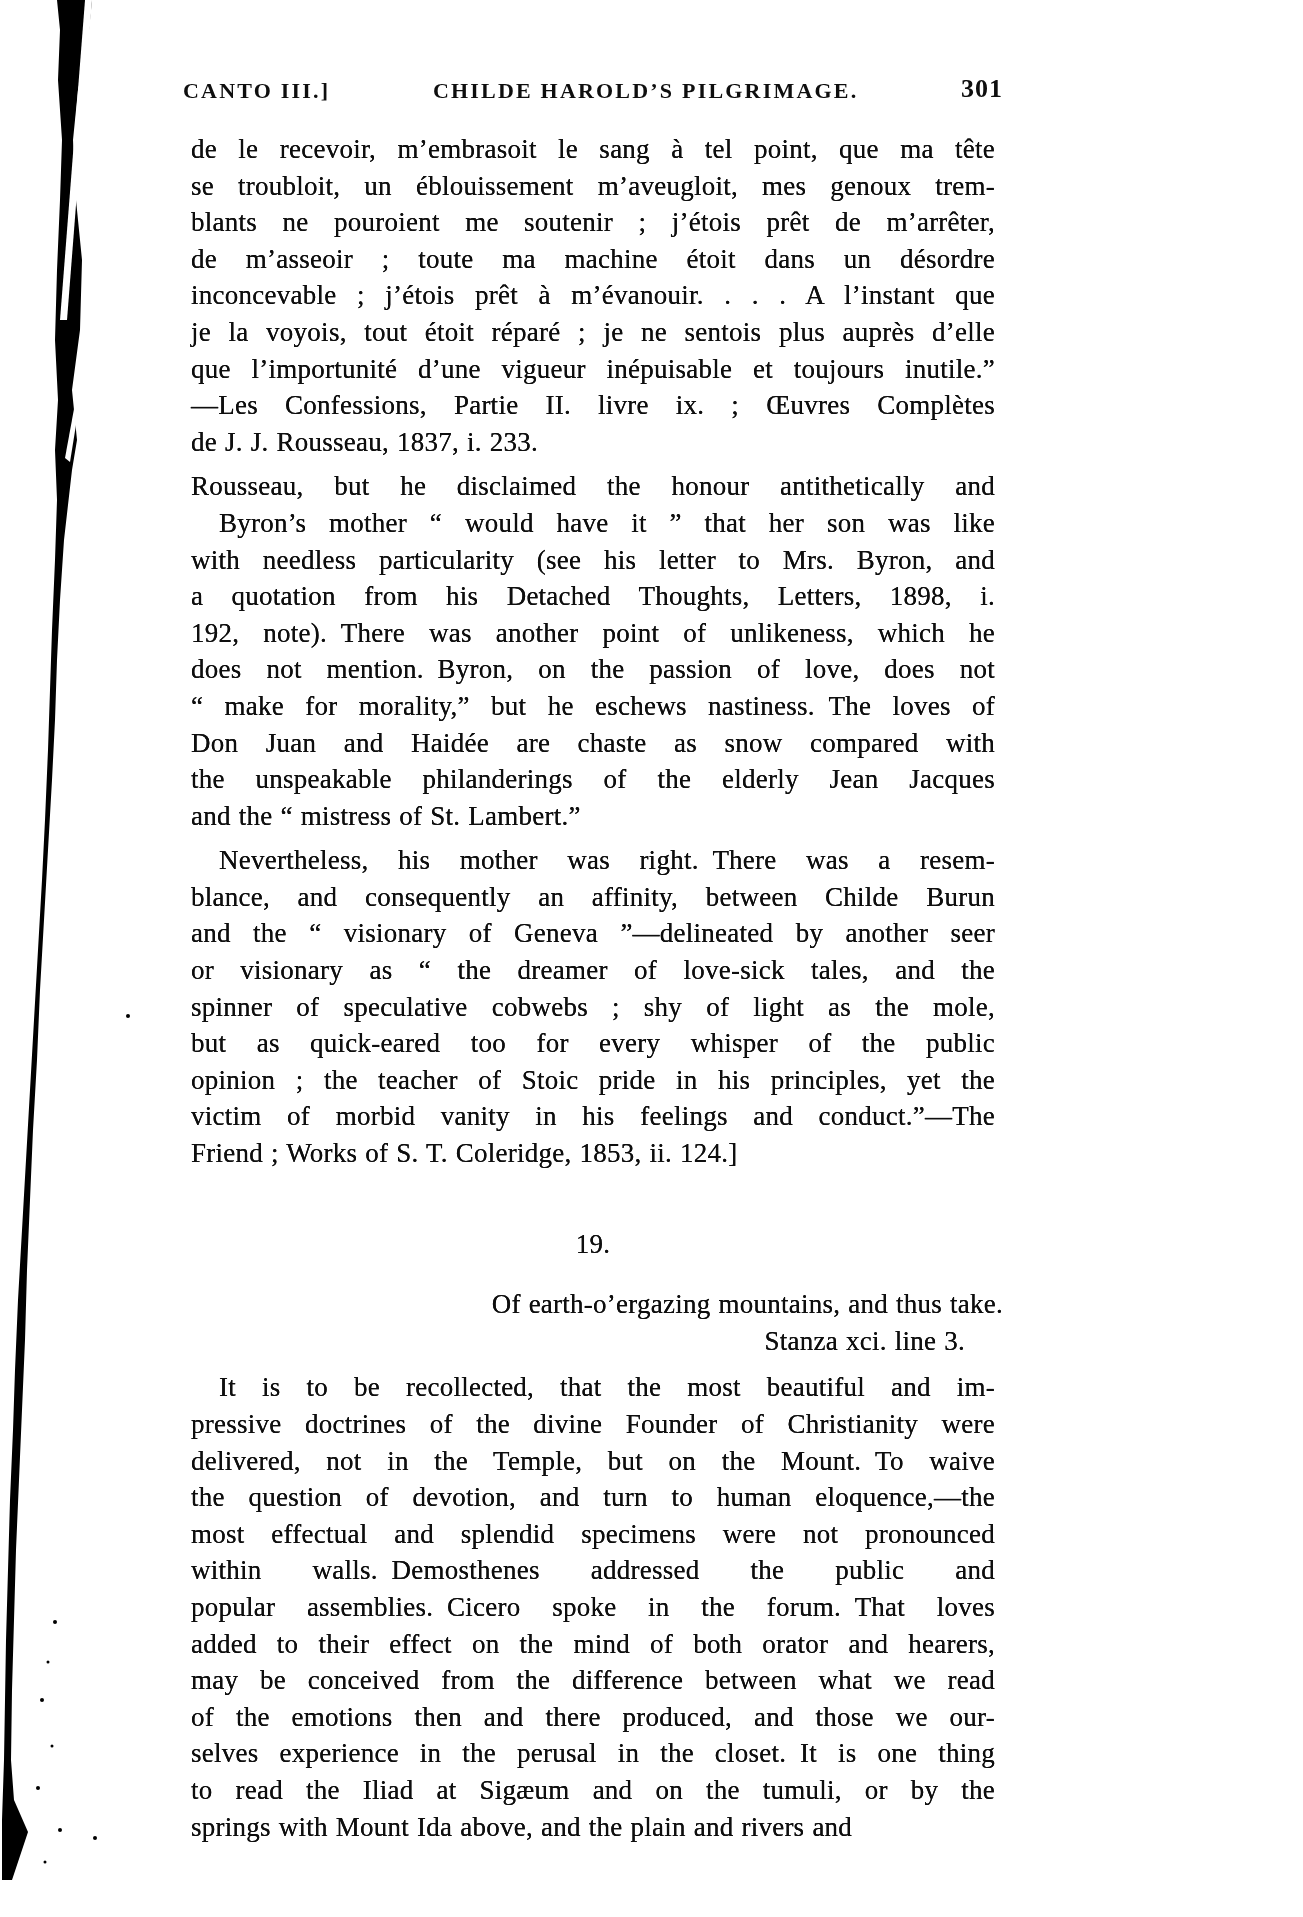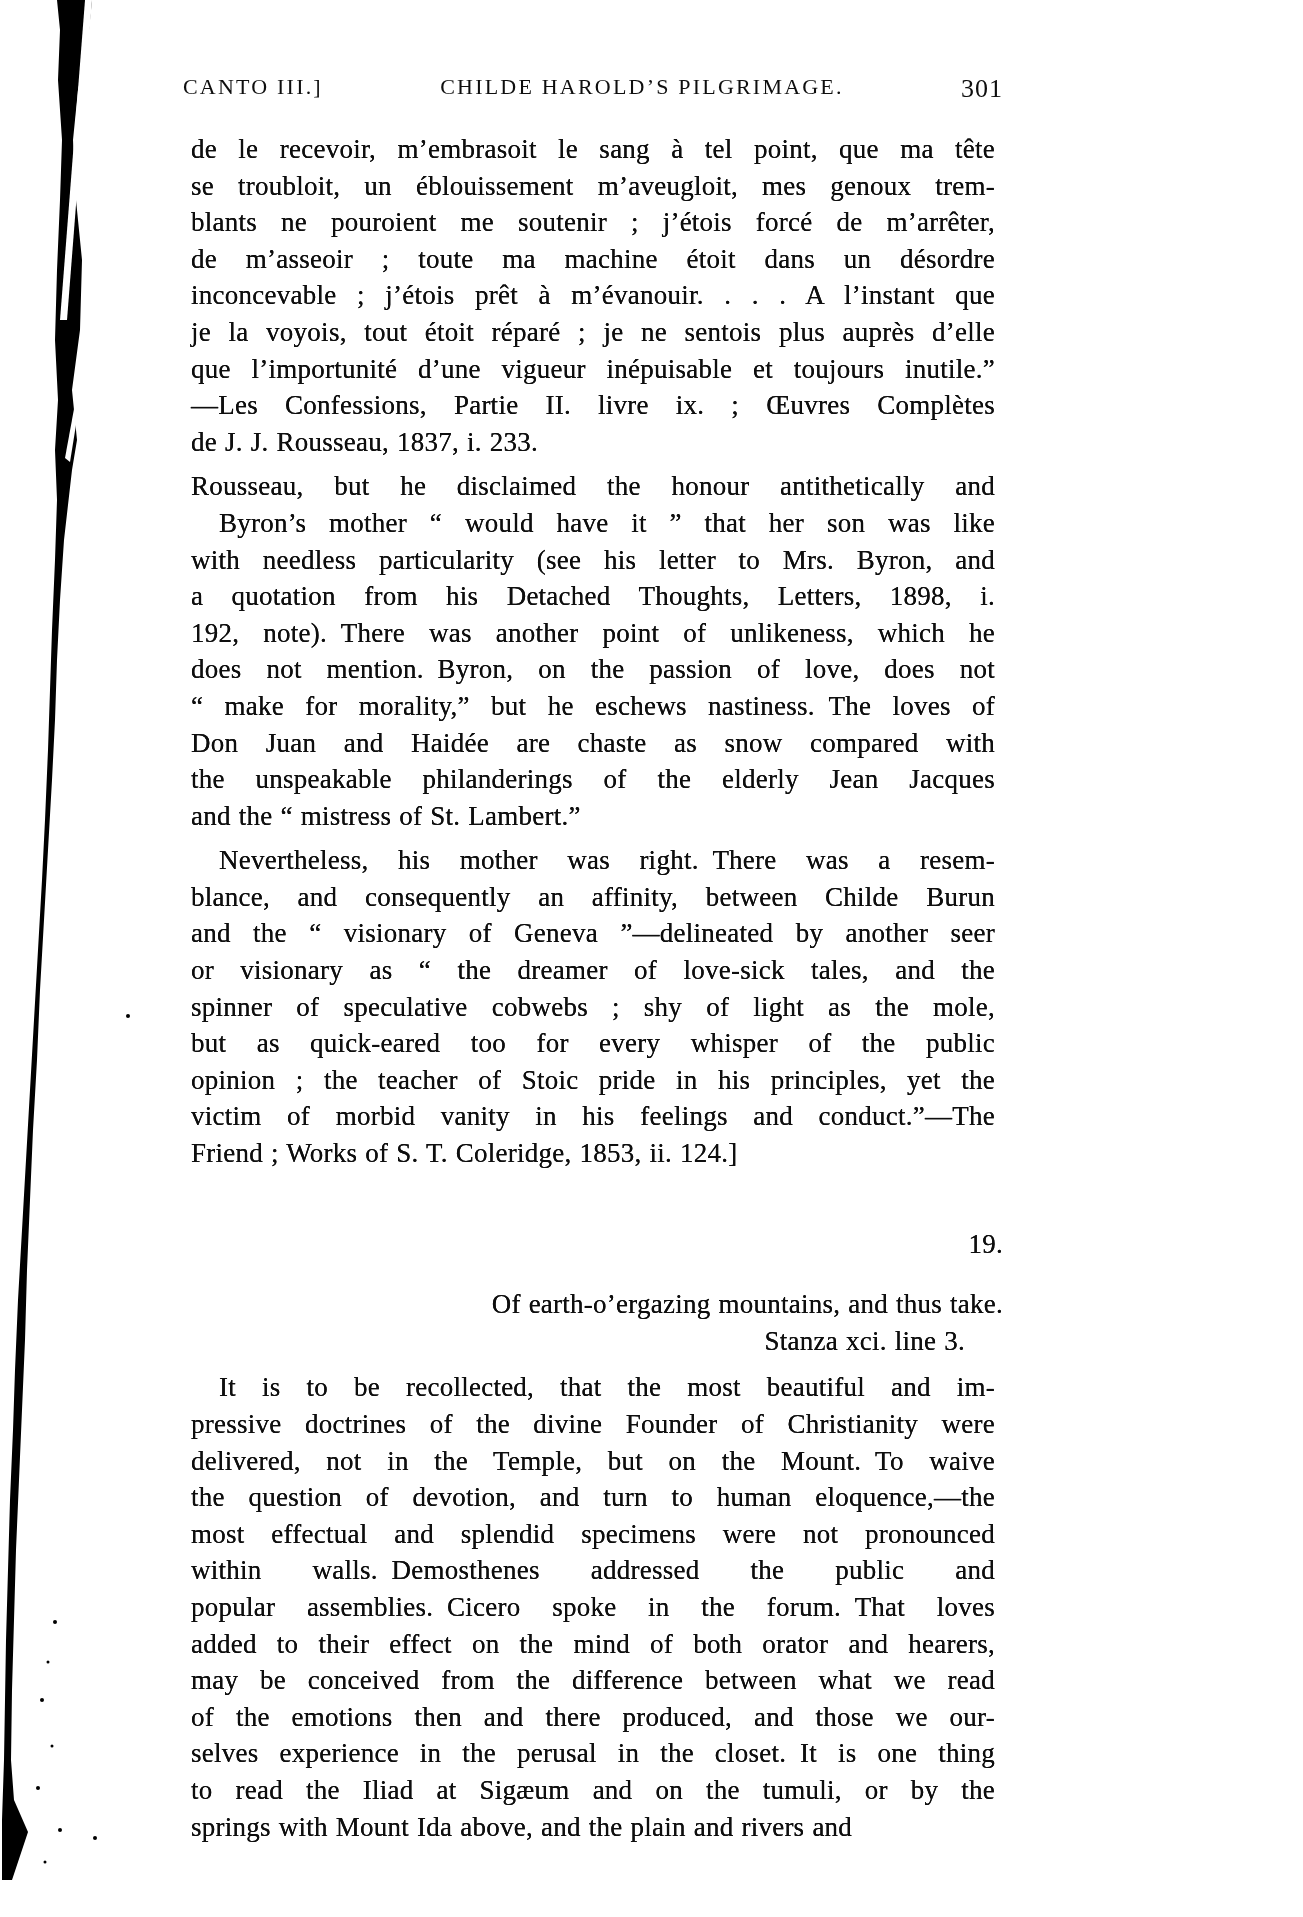--- a/index.html
+++ b/index.html
@@ -9,38 +9,38 @@
     position: relative;
     overflow: hidden;
     font-family: "Liberation Serif", "DejaVu Serif", serif;
     color: #0e0e0e;
   }
   .scan-artifact { position: absolute; left: 0; top: 0; z-index: 1; }
   .content {
     position: absolute; left: 183px; top: 74px; width: 820px; z-index: 2;
   }
   .page-header {
-    display: flex; justify-content: space-between; align-items: flex-start;
-    font-size: 22px; letter-spacing: 2.2px;
+    display: flex; justify-content: space-between; align-items: flex-end;
+    font-size: 22px; letter-spacing: 2.2px; font-weight: bold;
   }
   .page-header .pagenum { font-size: 26px; letter-spacing: 1px; }
   .body-text {
     margin-top: 27px;
     font-size: 27px;
     line-height: 36.6px;
     letter-spacing: 0.25px;
     word-spacing: 1px;
     text-shadow: 0 0 0.4px currentColor;
   }
   .para { margin: 8px; }
   .line { text-align: justify; text-align-last: justify; }
   .line.final { text-align-last: left; }
   .line.indent { text-indent: 28px; }
   .run.it { }
-  .section-number { text-align: right; margin-top: 54px; }
+  .section-number { text-align: center; margin-top: 54px; }
   .verse { text-align: right; margin-top: 24px; }
   .attribution { text-align: right; padding-right: 38px; margin-bottom: 10px; }
 </style>
 </head>
 <body>
 
 <svg class="scan-artifact" width="200" height="1917" viewBox="0 0 200 1917" aria-hidden="true">
   <polygon fill="#000000" points="
     57,0 92,0 88,40 78,90 73,140 76,200 82,260 80,330 72,390 77,440 72,470
     64,540 60,600 57,660 55,720 52,780 48,850 44,920 40,990 37,1060 33,1130
@@ -67,21 +67,21 @@
 <div class="content">
   <div class="page-header">
     <span class="canto">CANTO III.]</span>
     <span class="title">CHILDE HAROLD’S PILGRIMAGE.</span>
     <span class="pagenum">301</span>
   </div>
   <div class="body-text">
       <div class="para">
         <div class="line"><span class="run">de le recevoir, m’embrasoit le sang à tel point, que ma tête</span></div>
         <div class="line"><span class="run">se troubloit, un éblouissement m’aveugloit, mes genoux trem-</span></div>
-        <div class="line"><span class="run">blants ne pouroient me soutenir ; j’étois forcé de m’arrêter,</span></div>
+        <div class="line"><span class="run">blants ne pouroient me soutenir ; j’étois prêt de m’arrêter,</span></div>
         <div class="line"><span class="run">de m’asseoir ; toute ma machine étoit dans un désordre</span></div>
         <div class="line"><span class="run">inconcevable ; j’étois prêt à m’évanouir. . . . A l’instant que</span></div>
         <div class="line"><span class="run">je la voyois, tout étoit réparé ; je ne sentois plus auprès d’elle</span></div>
         <div class="line"><span class="run">que l’importunité d’une vigueur inépuisable et toujours inutile.”</span></div>
         <div class="line"><span class="run">—</span><span class="run it">Les Confessions</span><span class="run">, Partie II. livre ix. ; </span><span class="run it">Œuvres Complètes</span></div>
         <div class="line final"><span class="run it">de J. J. Rousseau</span><span class="run">, 1837, i. 233.</span></div>
       </div>
       <div class="para">
         <div class="line"><span class="run">Rousseau, but he disclaimed the honour antithetically and</span></div>
         <div class="line indent"><span class="run">Byron’s mother “ would have it ” that her son was like</span></div>

